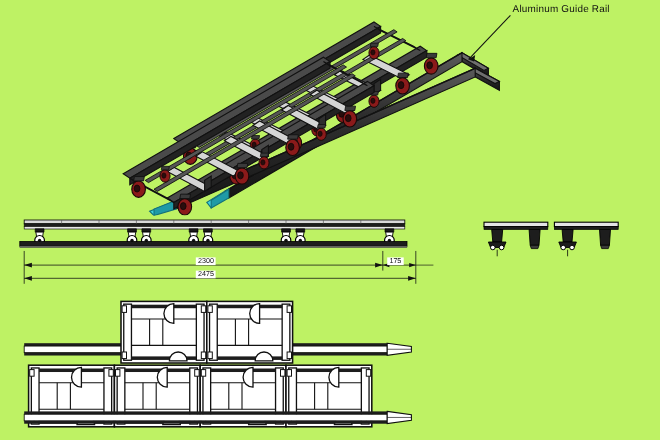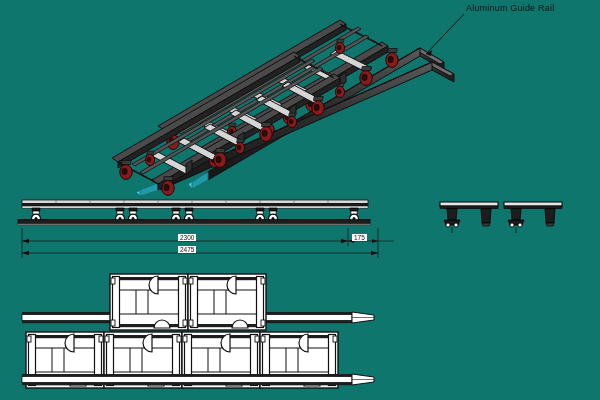--- a/index.html
+++ b/index.html
@@ -1,18 +1,18 @@
 <!DOCTYPE html>
 <html><head>
 <meta charset="utf-8">
 <style>
   html,body{margin:0;padding:0;background:#ffffff;}
   body{width:600px;height:400px;overflow:hidden;
        font-family:"Liberation Sans","DejaVu Sans",sans-serif;color:#000;}
-  #sheet{position:relative;width:600px;height:400px;background:#0f766e;}
+  #sheet{position:relative;width:600px;height:400px;background:#bef264;}
   .abs{position:absolute;}
   svg{display:block;}
   .anno-label{
     position:absolute;font-size:9px;line-height:11px;color:#111;
     white-space:nowrap;letter-spacing:.2px;
   }
   .dim-text{
     position:absolute;font-size:6.5px;line-height:7px;color:#111;
     white-space:nowrap;background:#fff;padding:0 2px;
   }

